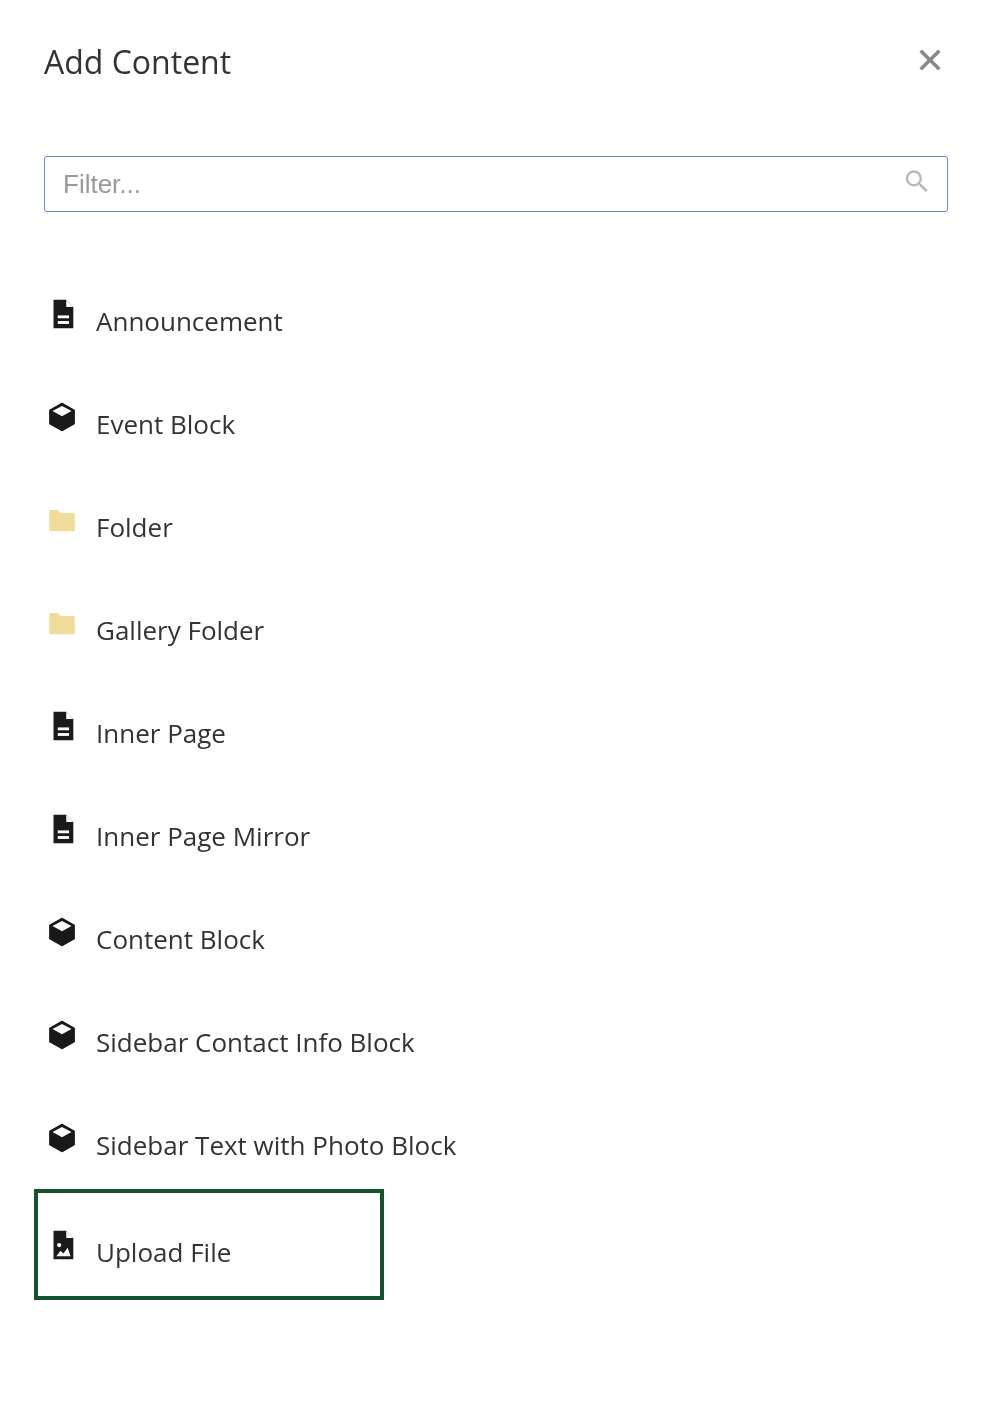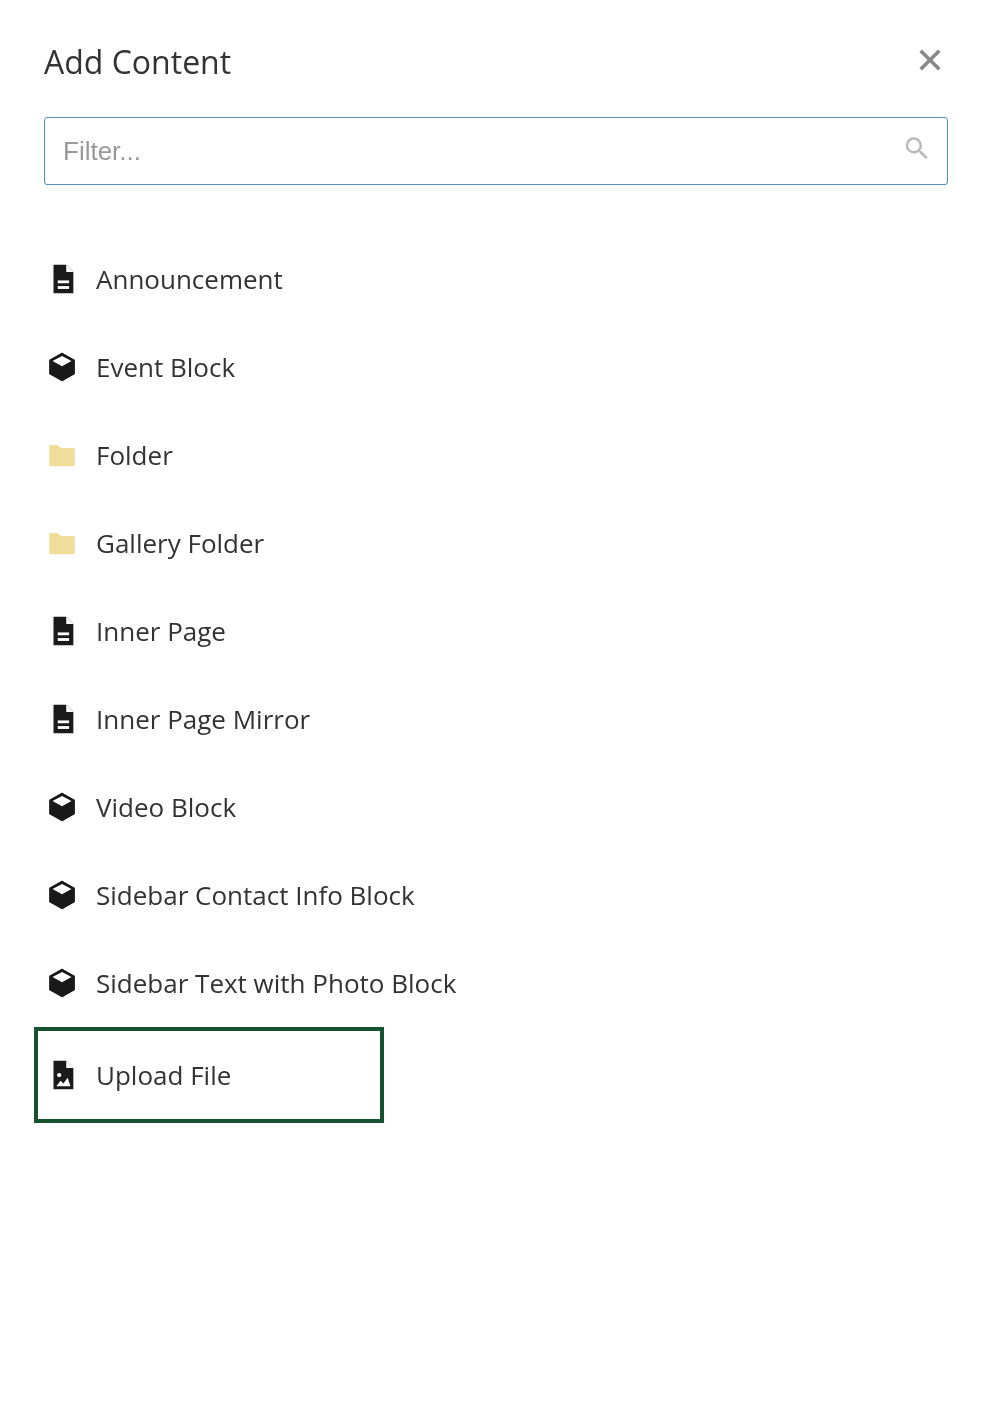--- a/index.html
+++ b/index.html
@@ -14,21 +14,21 @@
       height: 1412px;
       color: #333333;
     }
     .dialog {
       padding: 40px 44px;
     }
     .dialog-header {
       display: flex;
       justify-content: space-between;
       align-items: center;
-      margin-bottom: 34px;
+      margin-bottom: 73px;
     }
     .dialog-title {
       font-size: 32px;
       font-weight: 400;
       color: #333333;
     }
     .close-button {
       background: none;
       border: none;
       cursor: pointer;
@@ -40,21 +40,21 @@
       height: 28px;
       stroke: #888888;
       stroke-width: 3;
     }
     .filter-wrapper {
       position: relative;
       margin-bottom: 50px;
     }
     .filter-input {
       width: 100%;
-      height: 68px;
+      height: 56px;
       padding: 0 56px 0 18px;
       font-size: 26px;
       border: 1px solid #5a8fc5;
       border-radius: 3px;
       outline: none;
       color: #333;
     }
     .filter-input::placeholder {
       color: #999999;
     }
@@ -88,20 +88,21 @@
       justify-content: center;
       flex-shrink: 0;
     }
     .item-icon svg {
       width: 34px;
       height: 34px;
     }
     .item-label {
       font-size: 26px;
       color: #333333;
+      margin-top: 15px;
     }
     .highlighted {
       border: 4px solid #14532d;
       padding-left: 6px;
       padding-right: 6px;
       margin-left: -10px;
       width: 350px;
     }
   </style>
 </head>
@@ -198,21 +199,21 @@
       <li class="content-item">
         <span class="item-icon">
           <svg viewBox="0 0 24 24" fill="#1a1a1a">
             <path d="M12 2L3 7v10l9 5 9-5V7l-9-5z"></path>
             <path d="M12 2l9 5-9 5-9-5 9-5z" fill="#1a1a1a"></path>
             <path d="M12 12l9-5v10l-9 5V12z" fill="#1a1a1a" opacity="0.85"></path>
             <path d="M3 7l9 5v10l-9-5V7z" fill="#1a1a1a" opacity="0.7"></path>
             <path d="M12 4.2L5.3 7.8 12 11.5l6.7-3.7L12 4.2z" fill="#ffffff"></path>
           </svg>
         </span>
-        <span class="item-label">Video Block</span>
+        <span class="item-label">Content Block</span>
       </li>
       <li class="content-item">
         <span class="item-icon">
           <svg viewBox="0 0 24 24" fill="#1a1a1a">
             <path d="M12 2L3 7v10l9 5 9-5V7l-9-5z"></path>
             <path d="M12 2l9 5-9 5-9-5 9-5z" fill="#1a1a1a"></path>
             <path d="M12 12l9-5v10l-9 5V12z" fill="#1a1a1a" opacity="0.85"></path>
             <path d="M3 7l9 5v10l-9-5V7z" fill="#1a1a1a" opacity="0.7"></path>
             <path d="M12 4.2L5.3 7.8 12 11.5l6.7-3.7L12 4.2z" fill="#ffffff"></path>
           </svg>

